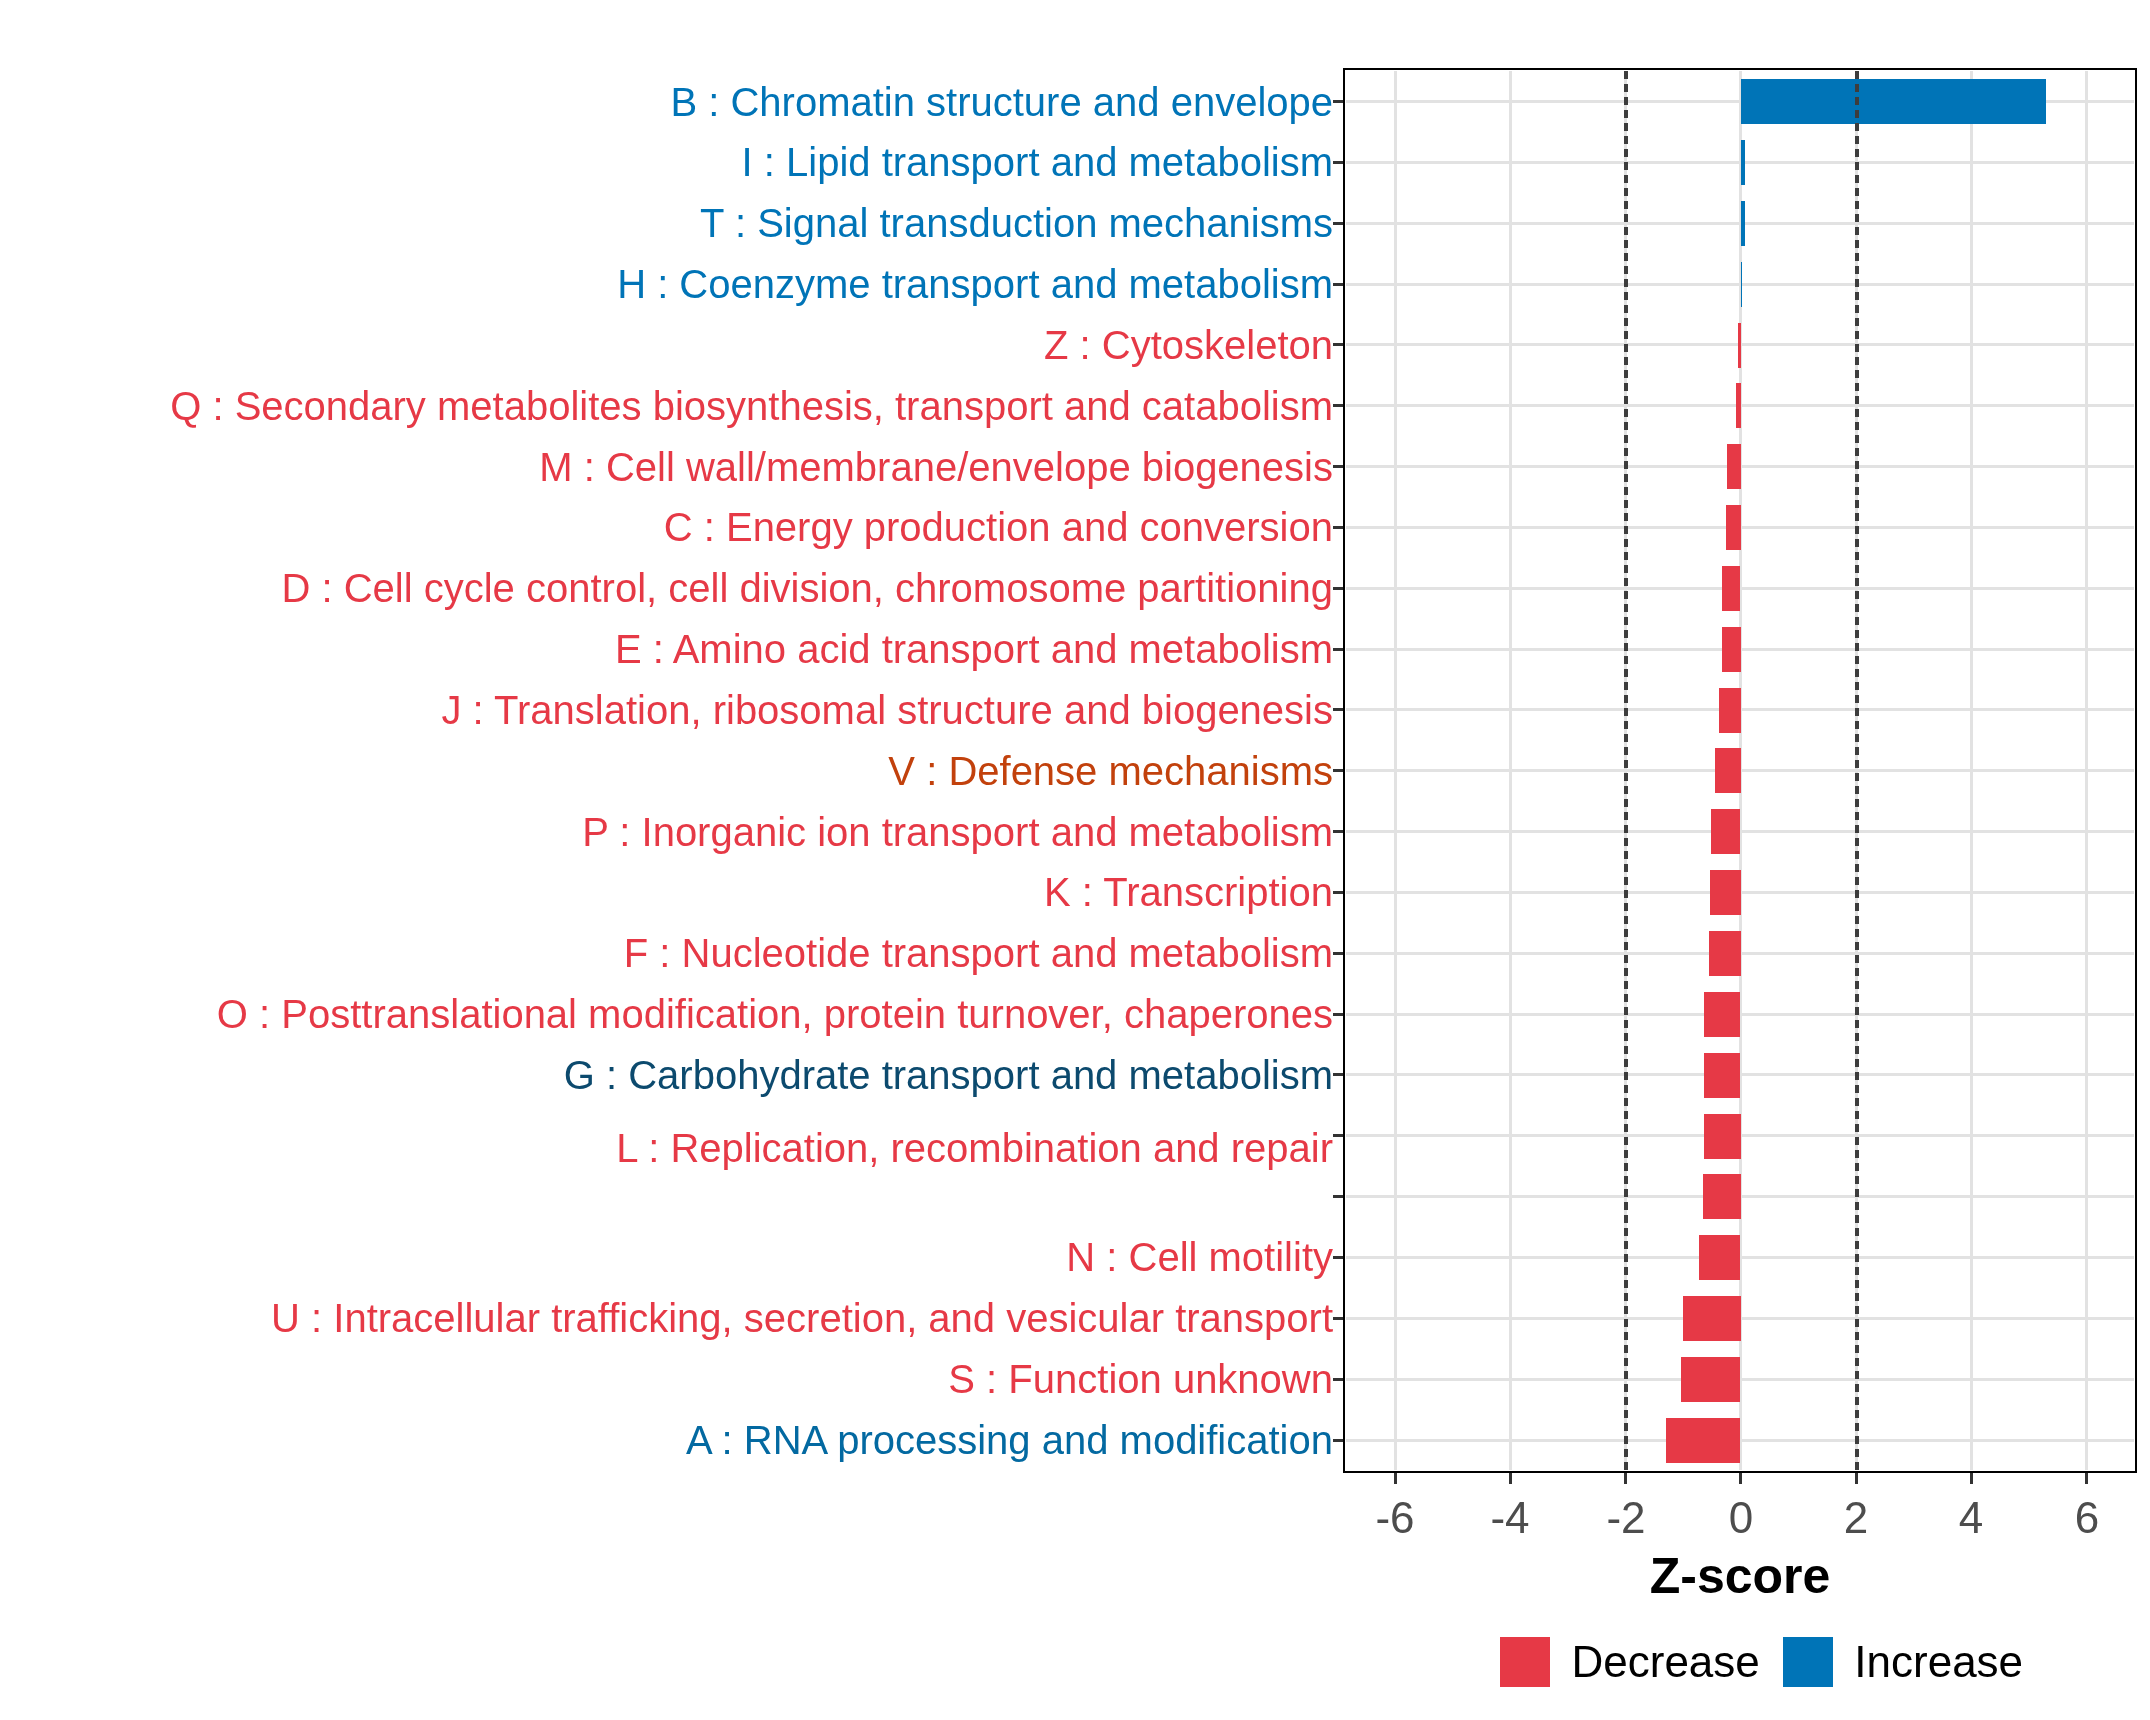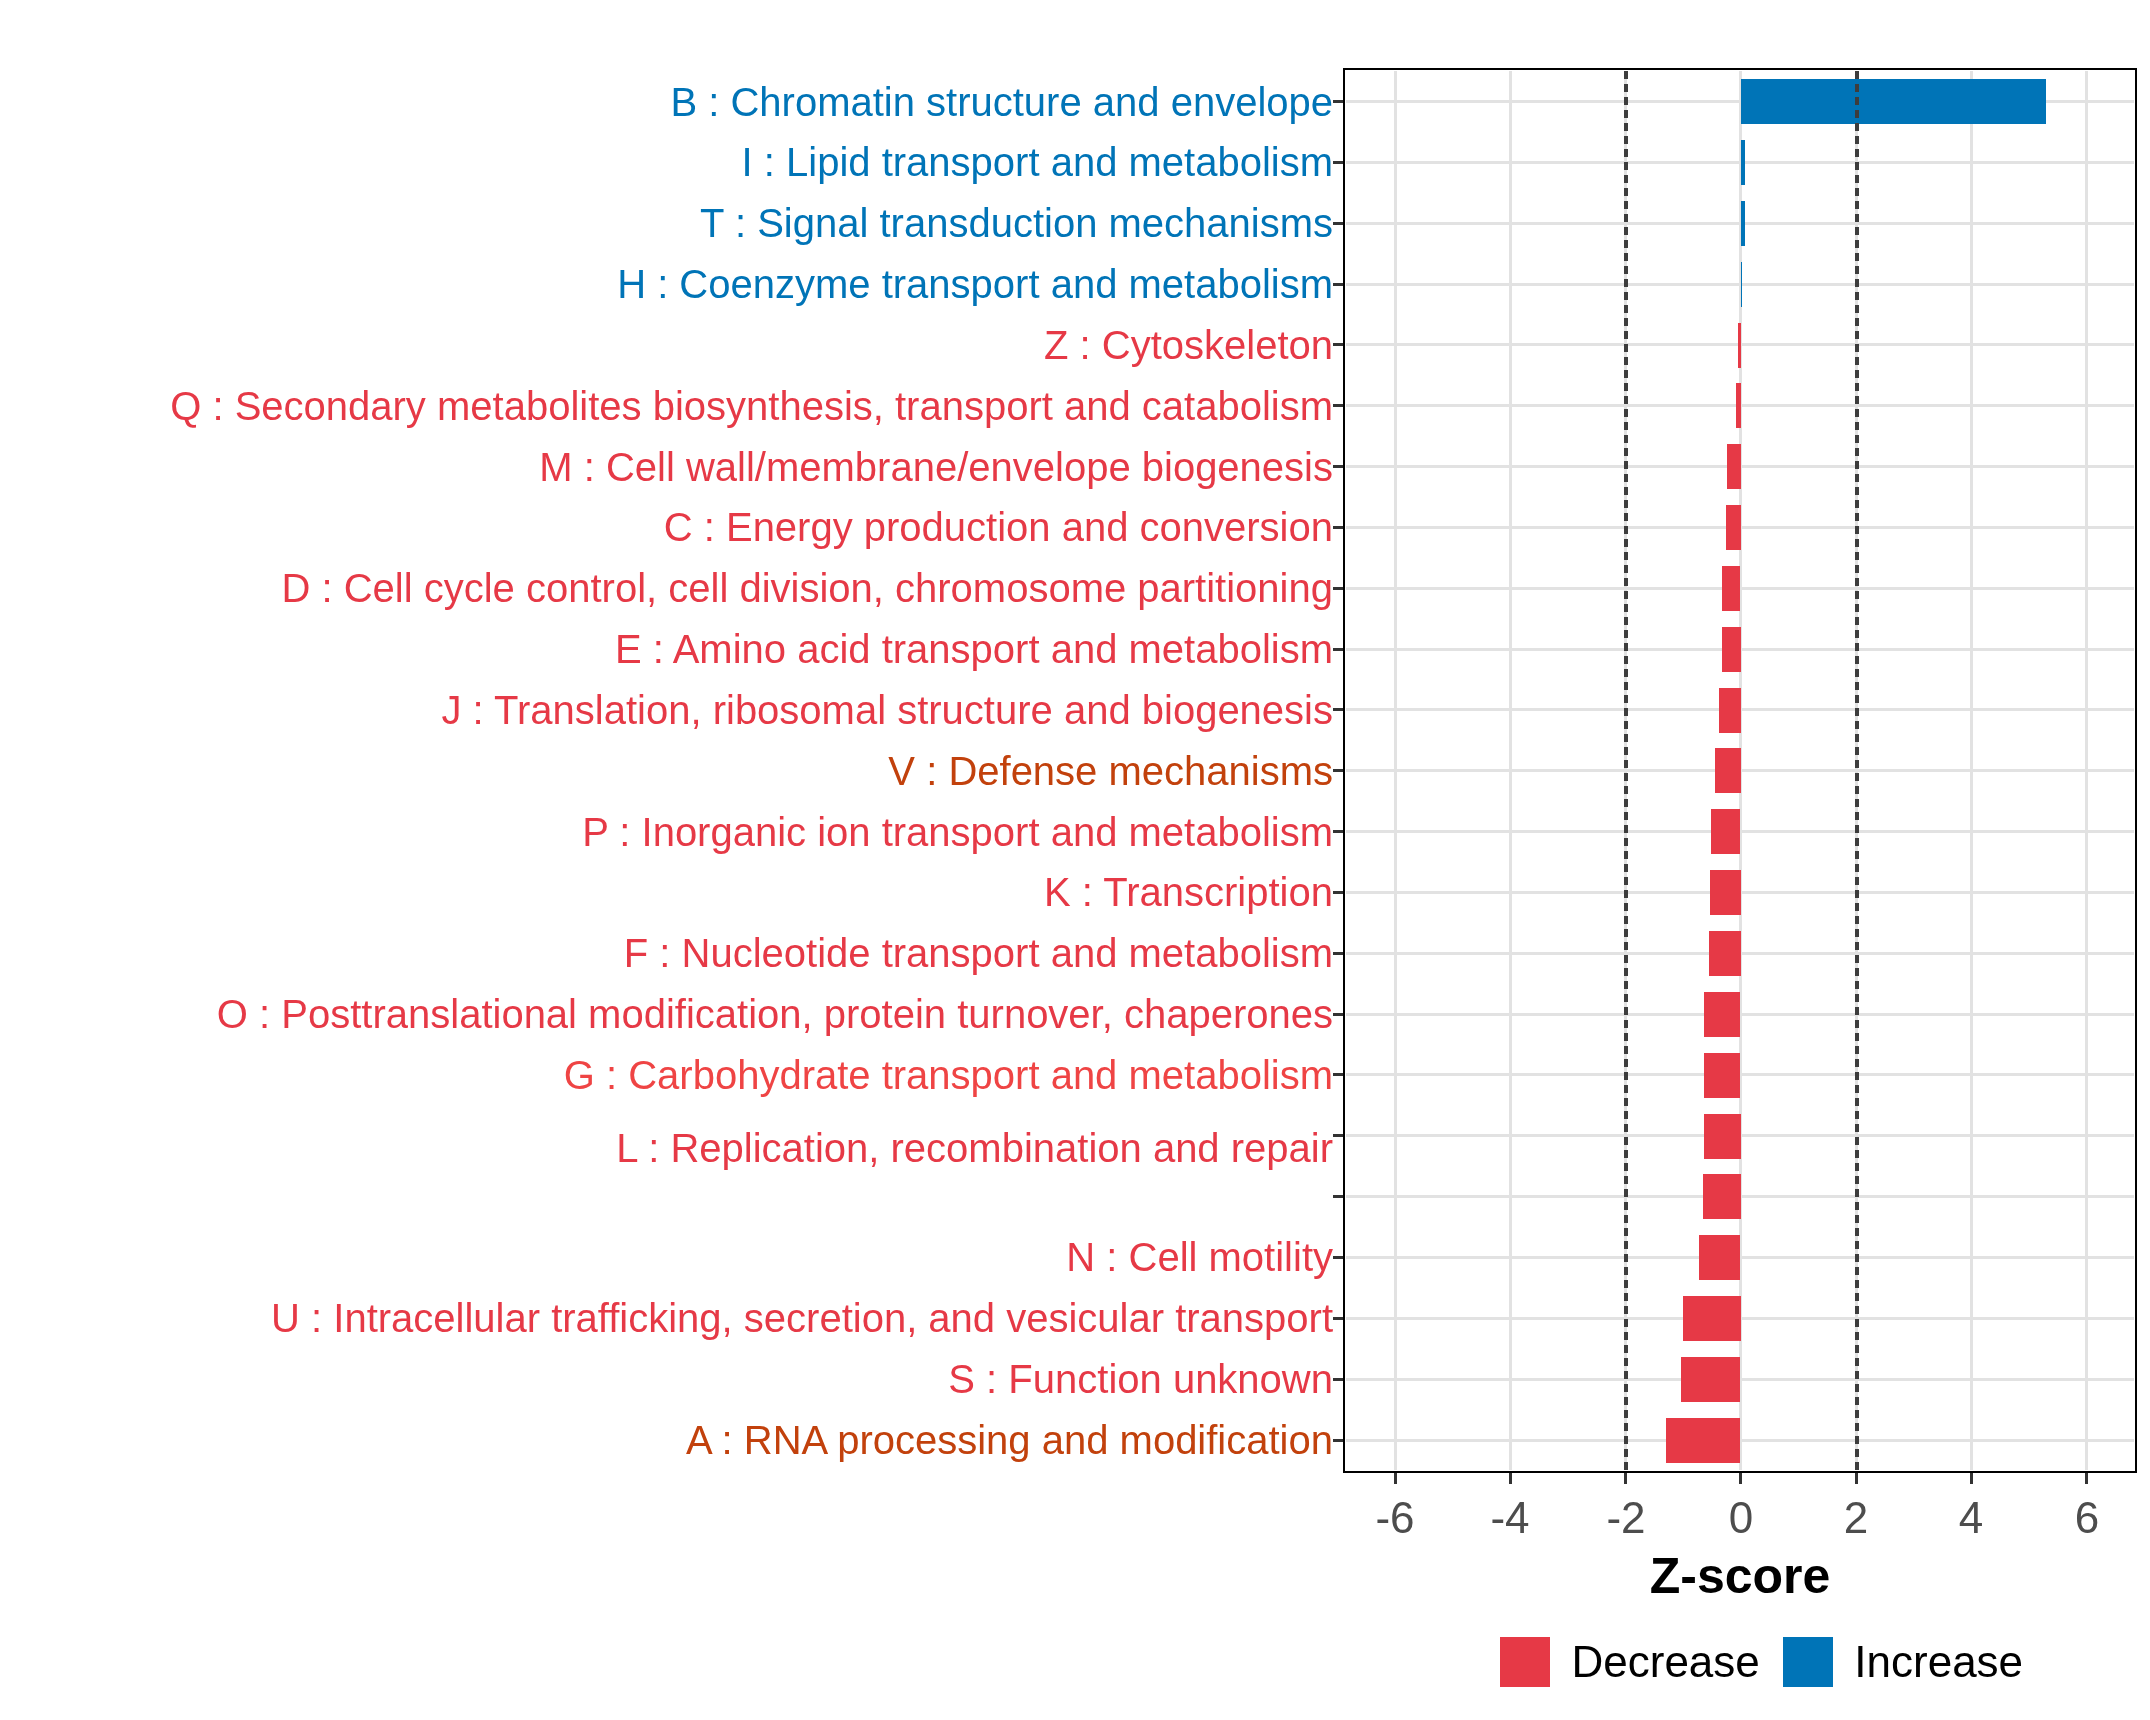--- a/index.html
+++ b/index.html
@@ -47,26 +47,26 @@
       <div class="cat-label" style="top: 373px; color: rgb(230, 57, 70);">M : Cell wall/membrane/envelope biogenesis</div>
       <div class="cat-label" style="top: 433px; color: rgb(230, 57, 70);">C : Energy production and conversion</div>
       <div class="cat-label" style="top: 494px; color: rgb(230, 57, 70);">D : Cell cycle control, cell division, chromosome partitioning</div>
       <div class="cat-label" style="top: 555px; color: rgb(230, 57, 70);">E : Amino acid transport and metabolism</div>
       <div class="cat-label" style="top: 616px; color: rgb(230, 57, 70);">J : Translation, ribosomal structure and biogenesis</div>
       <div class="cat-label" style="top: 677px; color: #c2410c;">V : Defense mechanisms</div>
       <div class="cat-label" style="top: 738px; color: rgb(230, 57, 70);">P : Inorganic ion transport and metabolism</div>
       <div class="cat-label" style="top: 798px; color: rgb(230, 57, 70);">K : Transcription</div>
       <div class="cat-label" style="top: 859px; color: rgb(230, 57, 70);">F : Nucleotide transport and metabolism</div>
       <div class="cat-label" style="top: 920px; color: rgb(230, 57, 70);">O : Posttranslational modification, protein turnover, chaperones</div>
-      <div class="cat-label" style="top: 981px; color: #ef4444; text-align: center;">G : Carbohydrate transport and metabolism</div>
+      <div class="cat-label" style="top: 981px; color: #0c4a6e; text-align: center;">G : Carbohydrate transport and metabolism</div>
       <div class="cat-label" style="top: 1042px; color: rgb(230, 57, 70); margin-top: 12px;">L : Replication, recombination and repair</div>
       <div class="cat-label" style="top: 1163px; color: rgb(230, 57, 70);">N : Cell motility</div>
       <div class="cat-label" style="top: 1224px; color: rgb(230, 57, 70);">U : Intracellular trafficking, secretion, and vesicular transport</div>
       <div class="cat-label" style="top: 1285px; color: rgb(230, 57, 70);">S : Function unknown</div>
-      <div class="cat-label" style="top: 1346px; color: #c2410c;">A : RNA processing and modification</div>
+      <div class="cat-label" style="top: 1346px; color: #0369a1;">A : RNA processing and modification</div>
     </div>
   <div class="panel">
       <div class="vgrid" style="left: 48px;"></div>
       <div class="xtick" style="left: 48px;"></div>
       <div class="xticklabel" style="left: 49px;">-6</div>
       <div class="vgrid" style="left: 163px;"></div>
       <div class="xtick" style="left: 163px;"></div>
       <div class="xticklabel" style="left: 164px;">-4</div>
       <div class="vgrid" style="left: 278px;"></div>
       <div class="xtick" style="left: 278px;"></div>

